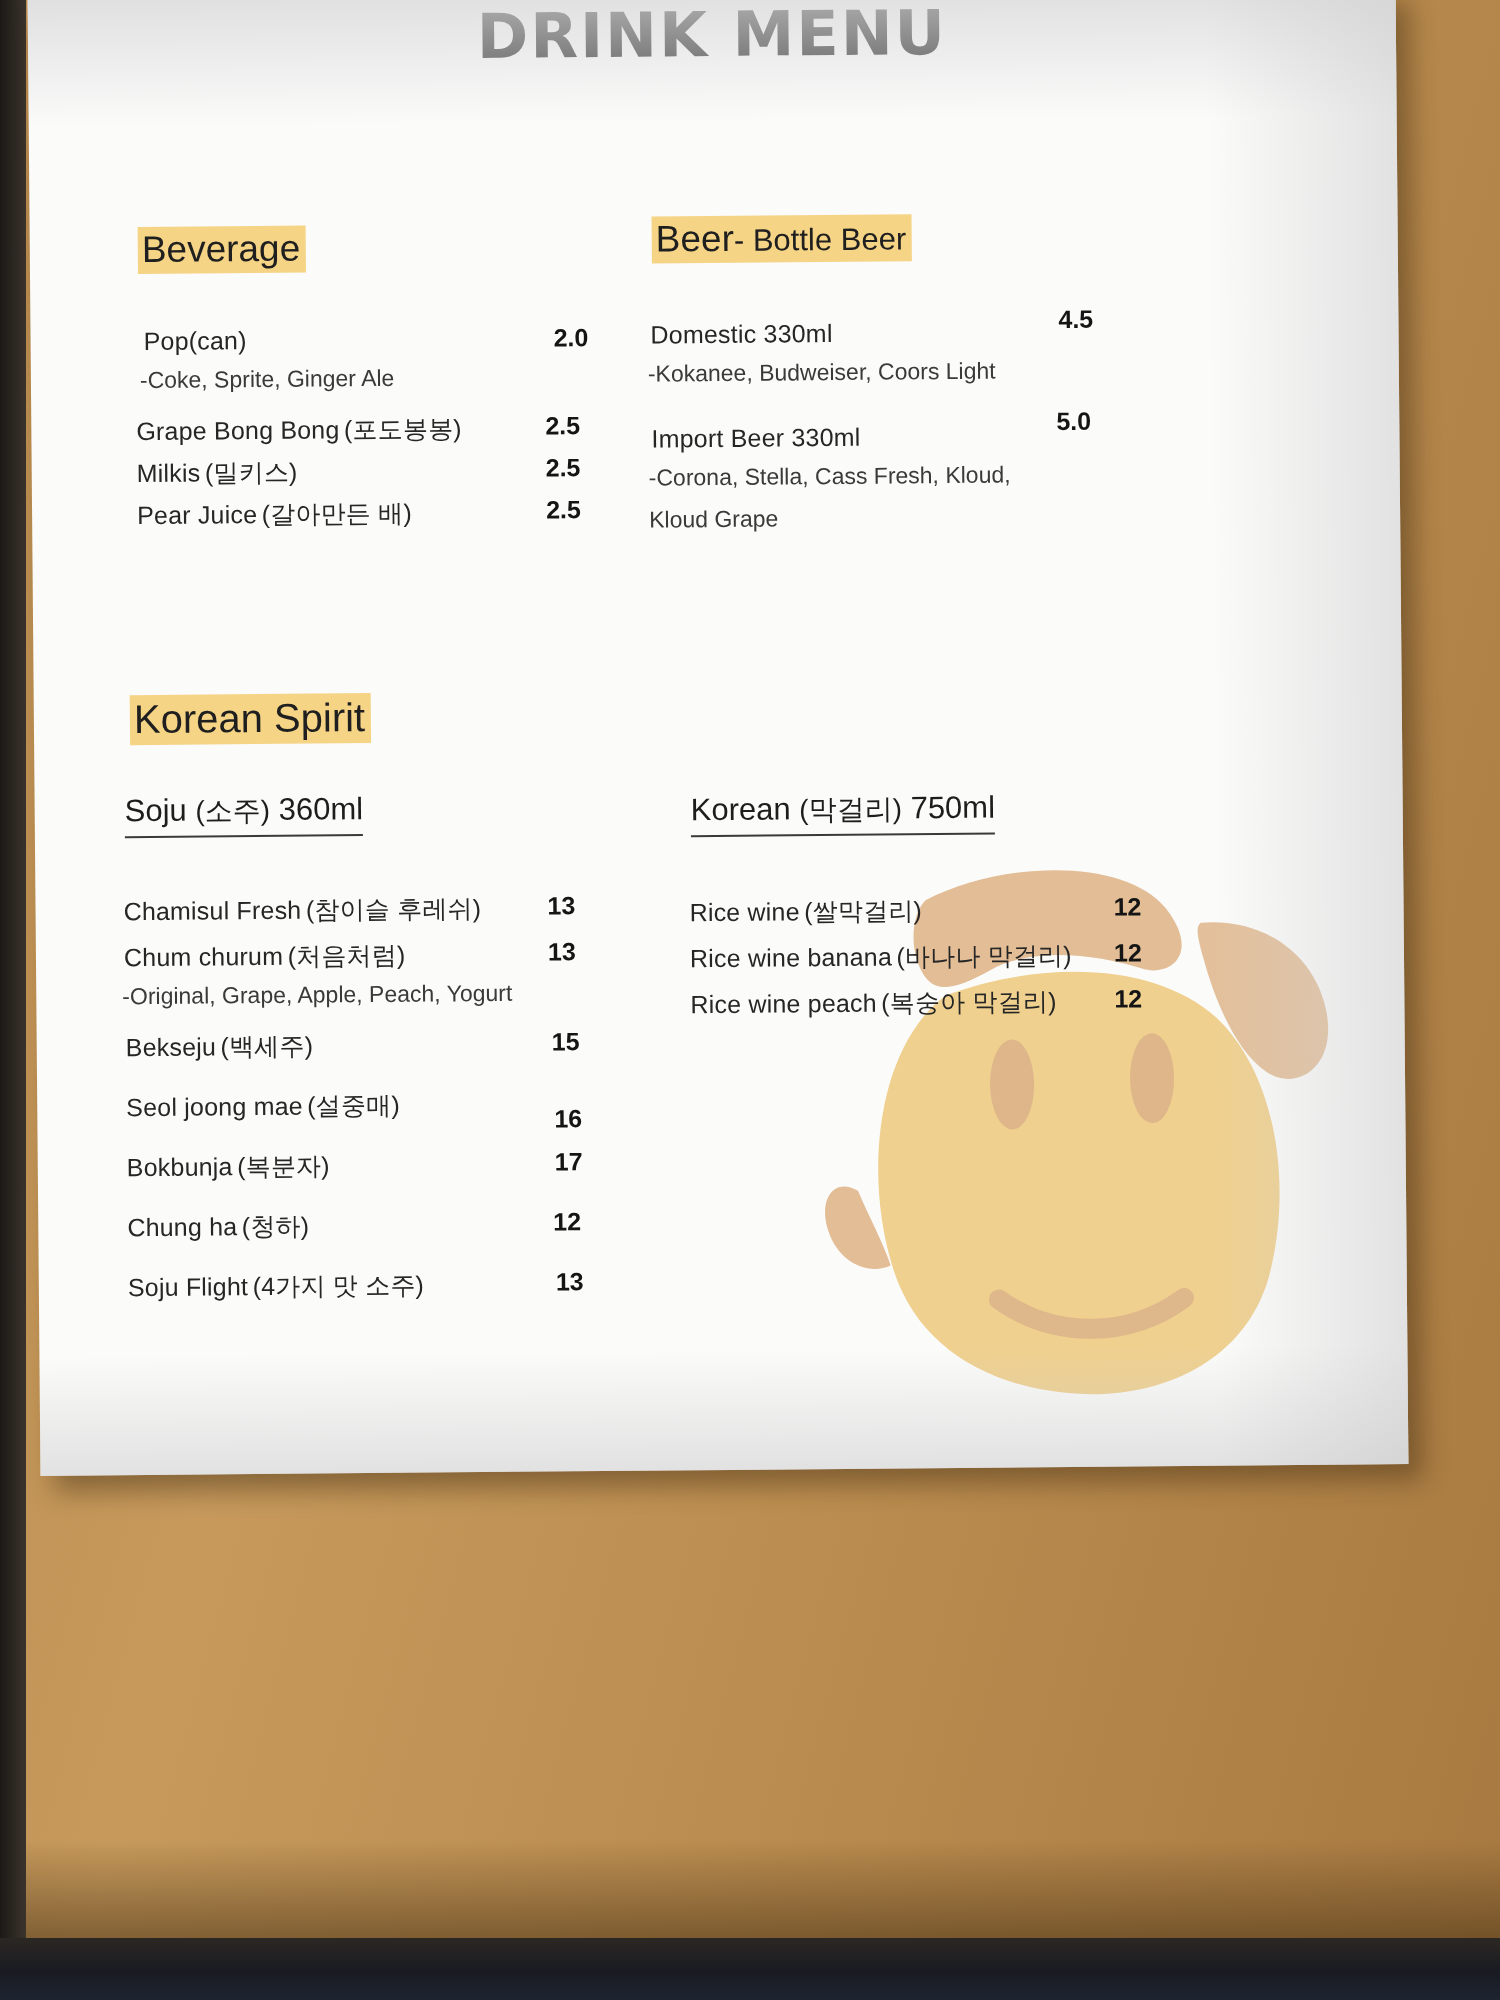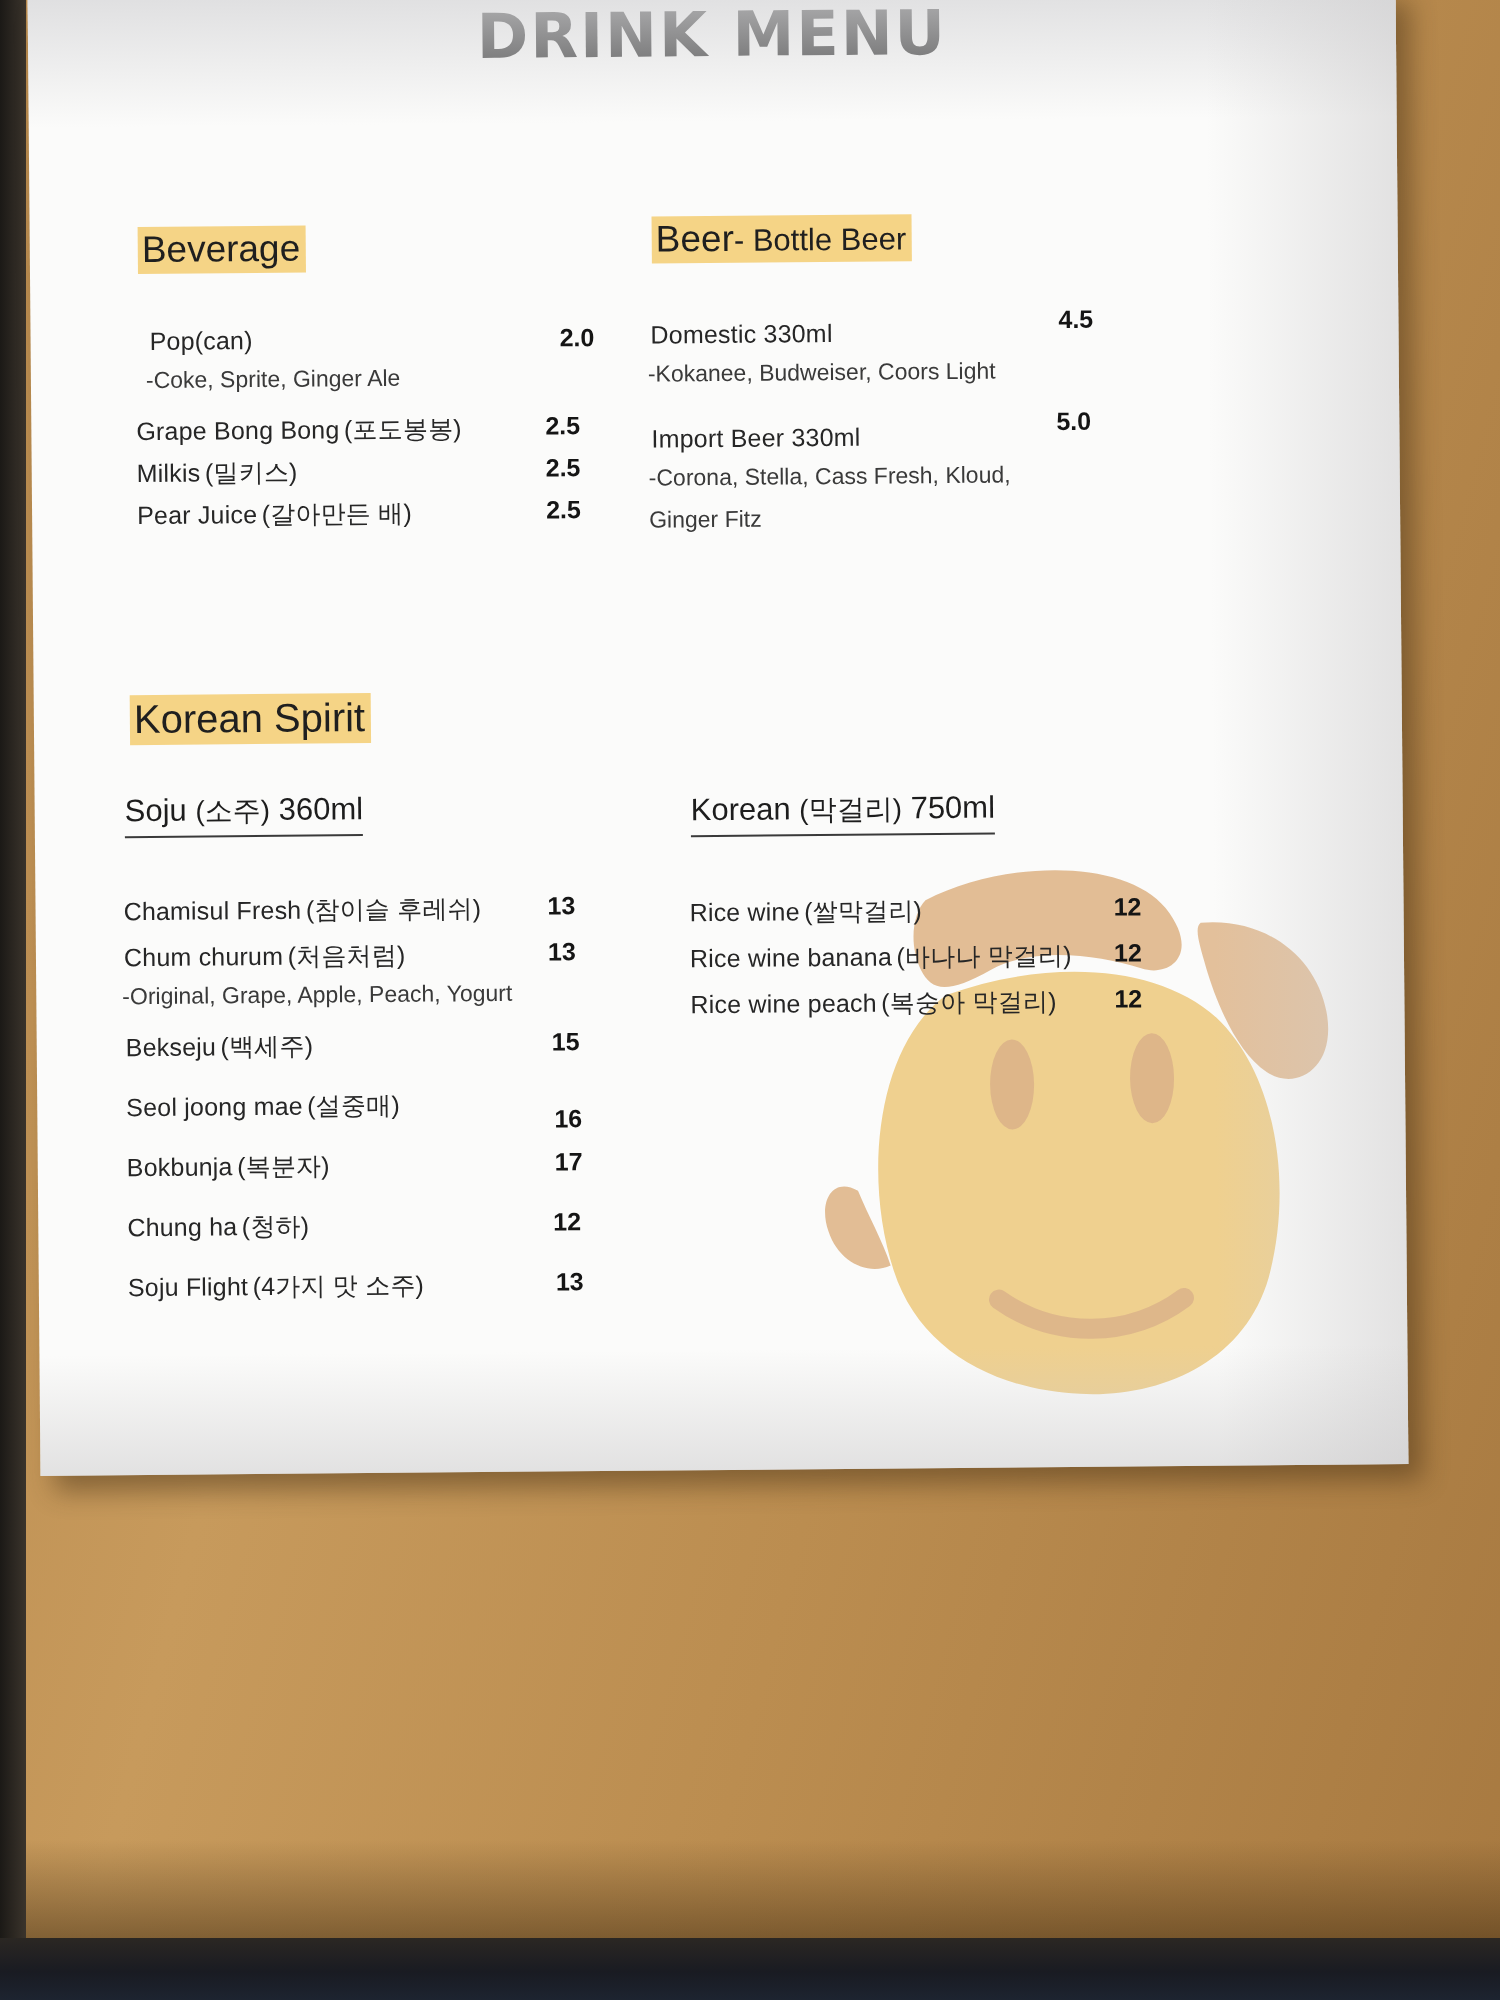--- a/index.html
+++ b/index.html
@@ -182,21 +182,21 @@
         <ellipse cx="215" cy="255" rx="22" ry="45" fill="#dcb489" opacity="0.95"></ellipse>
         <ellipse cx="355" cy="250" rx="22" ry="45" fill="#dcb489" opacity="0.95"></ellipse>
         <path d="M200 470 C255 510 330 510 385 470" stroke="#dcb489" stroke-width="20" fill="none" stroke-linecap="round" opacity="0.9"></path>
       </svg>
 
       <div class="sec-head" style="left:108px; top:232px;">
         <span class="hl">Beverage</span>
       </div>
 
       <div class="col" style="left:104px; top:330px; width:470px;">
-        <div style="position:absolute; left:15px; top:0;">
+        <div style="position:absolute; left:9px; top:0;">
           <span class="name">Pop(can)</span>
           <span class="price" style="left:410px; top:0;">2.0</span>
           <div class="note" style="position:absolute; left:-4px; top:40px;">-Coke, Sprite, Ginger Ale</div>
         </div>
 
         <div style="position:absolute; left:1px; top:88px;">
           <span class="name">Grape Bong Bong</span>
           <span class="name kr">(포도봉봉)</span>
           <span class="price" style="left:409px; top:0;">2.5</span>
         </div>
@@ -222,21 +222,21 @@
         <div style="position:absolute; left:0; top:0;">
           <span class="name">Domestic   330ml</span>
           <span class="price" style="left:408px; top:-12px;">4.5</span>
           <div class="note" style="position:absolute; left:-3px; top:40px;">-Kokanee, Budweiser, Coors Light</div>
         </div>
 
         <div style="position:absolute; left:0; top:104px;">
           <span class="name">Import Beer   330ml</span>
           <span class="price" style="left:405px; top:-14px;">5.0</span>
           <div class="note" style="position:absolute; left:-3px; top:40px;">-Corona, Stella, Cass Fresh, Kloud,</div>
-          <div class="note" style="position:absolute; left:-3px; top:82px;"> Ginger Fitz</div>
+          <div class="note" style="position:absolute; left:-3px; top:82px;"> Kloud Grape</div>
         </div>
       </div>
 
       <div class="sec-head" style="left:96px; top:700px; font-size:40px;">
         <span class="hl">Korean Spirit</span>
       </div>
 
       <div class="sub-head" style="left:90px; top:796px;">
         <span>Soju</span>
         <span class="kr">(소주)</span>

